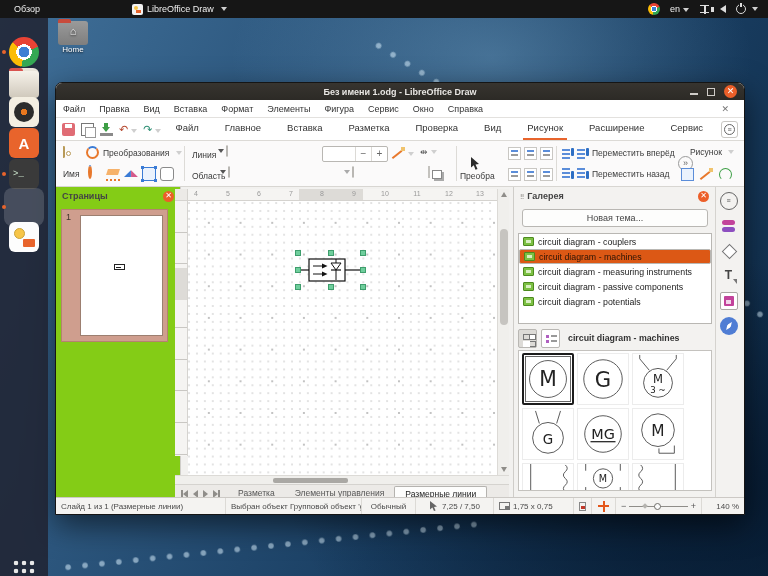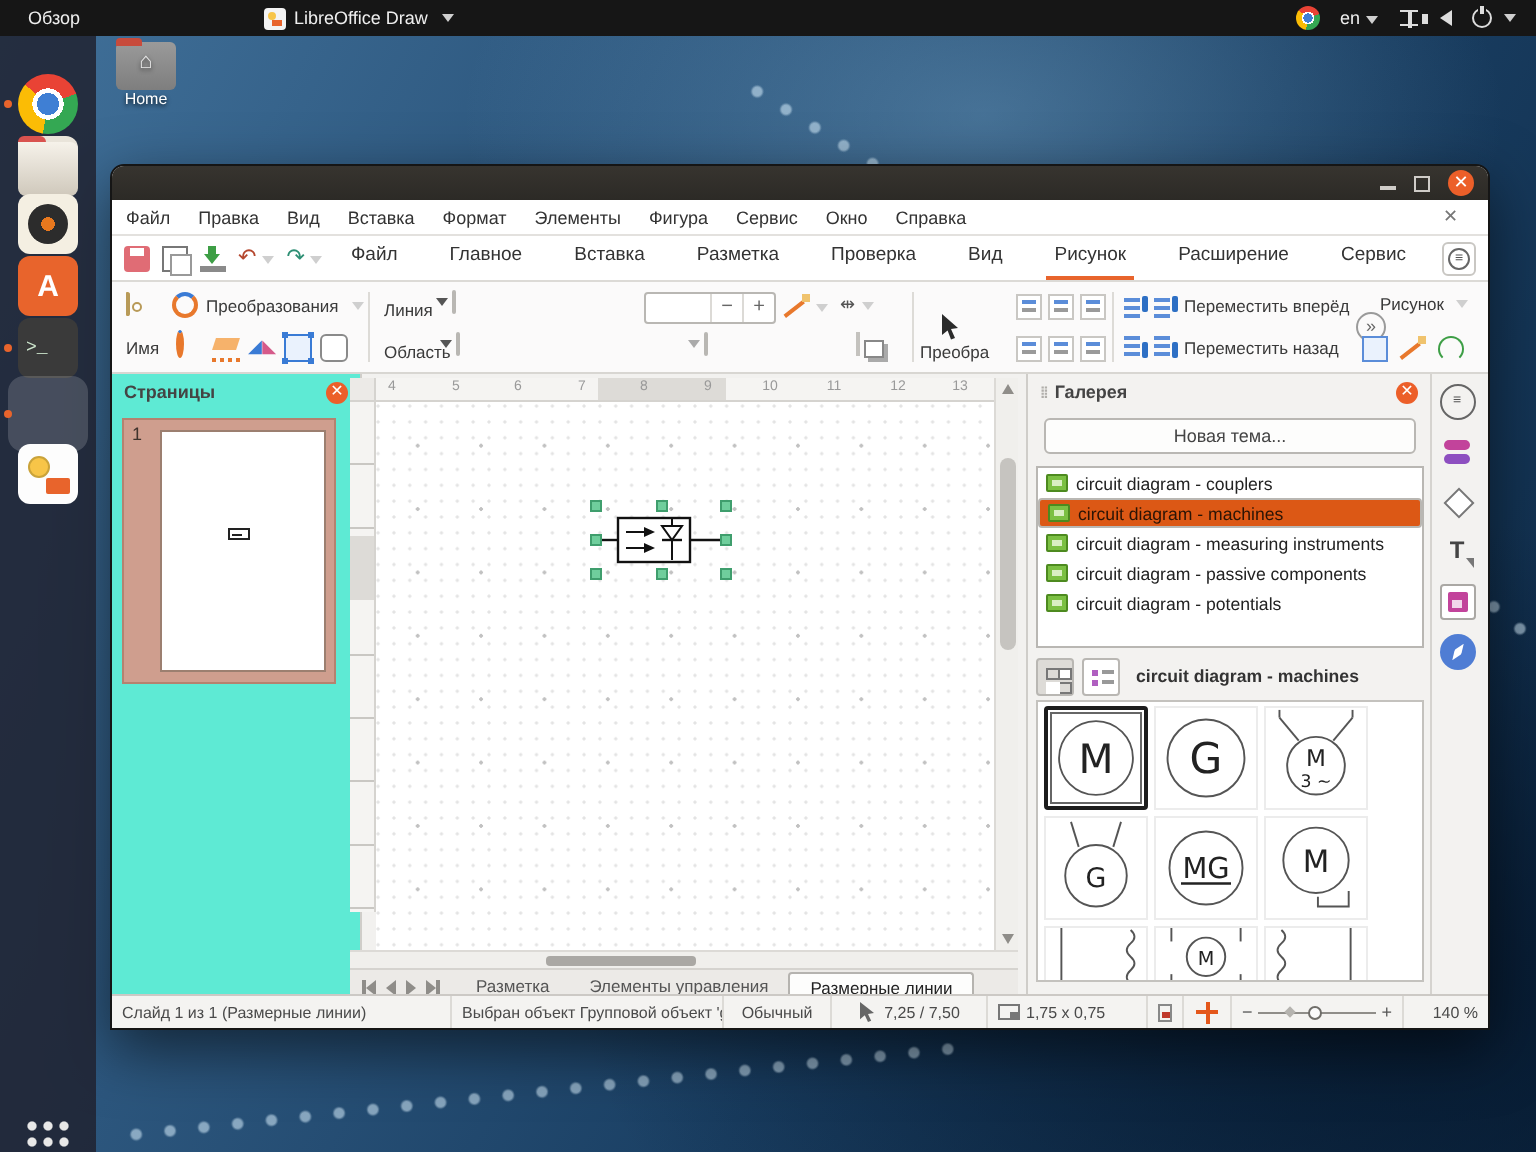--- a/index.html
+++ b/index.html
@@ -120,21 +120,21 @@
   .mvico::after{content:"";position:absolute;right:0;top:1px;width:3px;height:8px;background:#2e6fc4;border-radius:1px}
   .chev{width:15px;height:15px;border:1px solid #9a9a9a;border-radius:50%;color:#666;font-size:9px;line-height:13px;text-align:center}
   .dico{width:13px;height:13px;display:inline-block;position:relative}
   .d1{border:1.5px solid #5b8dd9;background:#eaf2fd}
   .d2::before{content:"";position:absolute;left:1px;bottom:1px;width:12px;height:2px;background:#e8782c;transform:rotate(-38deg);transform-origin:left bottom}
   .d2::after{content:"";position:absolute;right:0;top:0;width:4px;height:4px;background:#f0c36d}
   .d3{border:1.5px solid #3d9e45;border-radius:50%;border-bottom-color:transparent}
 
   
   .content{position:absolute;left:0;top:104px;right:0;bottom:17px;background:#f2f1ef}
-  .pages{position:absolute;left:0;top:0;width:125px;bottom:0;background:#5eead4;border-right:1px solid #cfcdc9}
+  .pages{position:absolute;left:0;top:0;width:125px;bottom:0;background:#84cc16;border-right:1px solid #cfcdc9}
   .phead{height:18px;display:flex;align-items:center;padding:0 6px;font-size:9px;font-weight:bold;color:#444}
   .xclose{margin-left:auto;width:11px;height:11px;border-radius:50%;background:#ec5f29;color:#fff;font-size:8px;line-height:10px;text-align:center}
   .pthumb{position:absolute;left:5px;top:22px;width:107px;height:133px;background:#cf9e8e;border:1px solid #b5826f}
   .pthumb .num{position:absolute;left:4px;top:2px;font-size:9px;color:#40332d}
   .pthumb .pg{position:absolute;left:18px;top:5px;right:4px;bottom:5px;background:#fff;border:1px solid #9c7f70}
   .pmark{position:absolute;left:33px;top:48px;width:11px;height:6px;border:1px solid #222;background:#fff}
   .pmark::before{content:"";position:absolute;left:1px;top:1.5px;width:5px;height:1px;background:#222;box-shadow:0 2px 0 #222}
   .pscroll{position:absolute;right:0;top:130px;width:4px;height:42px;background:#b9b7b3;border-radius:2px}
   .psplit{position:absolute;right:-1px;top:154px;width:5px;height:14px;background:#e0deda;color:#777;font-size:6px;line-height:14px}
 
@@ -266,20 +266,21 @@
     <div class="appgrid"></div>
   </div>
 
   <div class="home">
     <div class="fold"></div>
     <div>Home</div>
   </div>
 
   <div class="win">
     <div class="titlebar">
+      <span class="t">Без имени 1.odg - LibreOffice Draw</span>
       <span class="wbtns">
         <span class="wb-min"></span>
         <span class="wb-max"></span>
         <span class="wb-close">✕</span>
       </span>
     </div>
 
     <div class="menubar">
       <span>Файл</span>
       <span>Правка</span>

